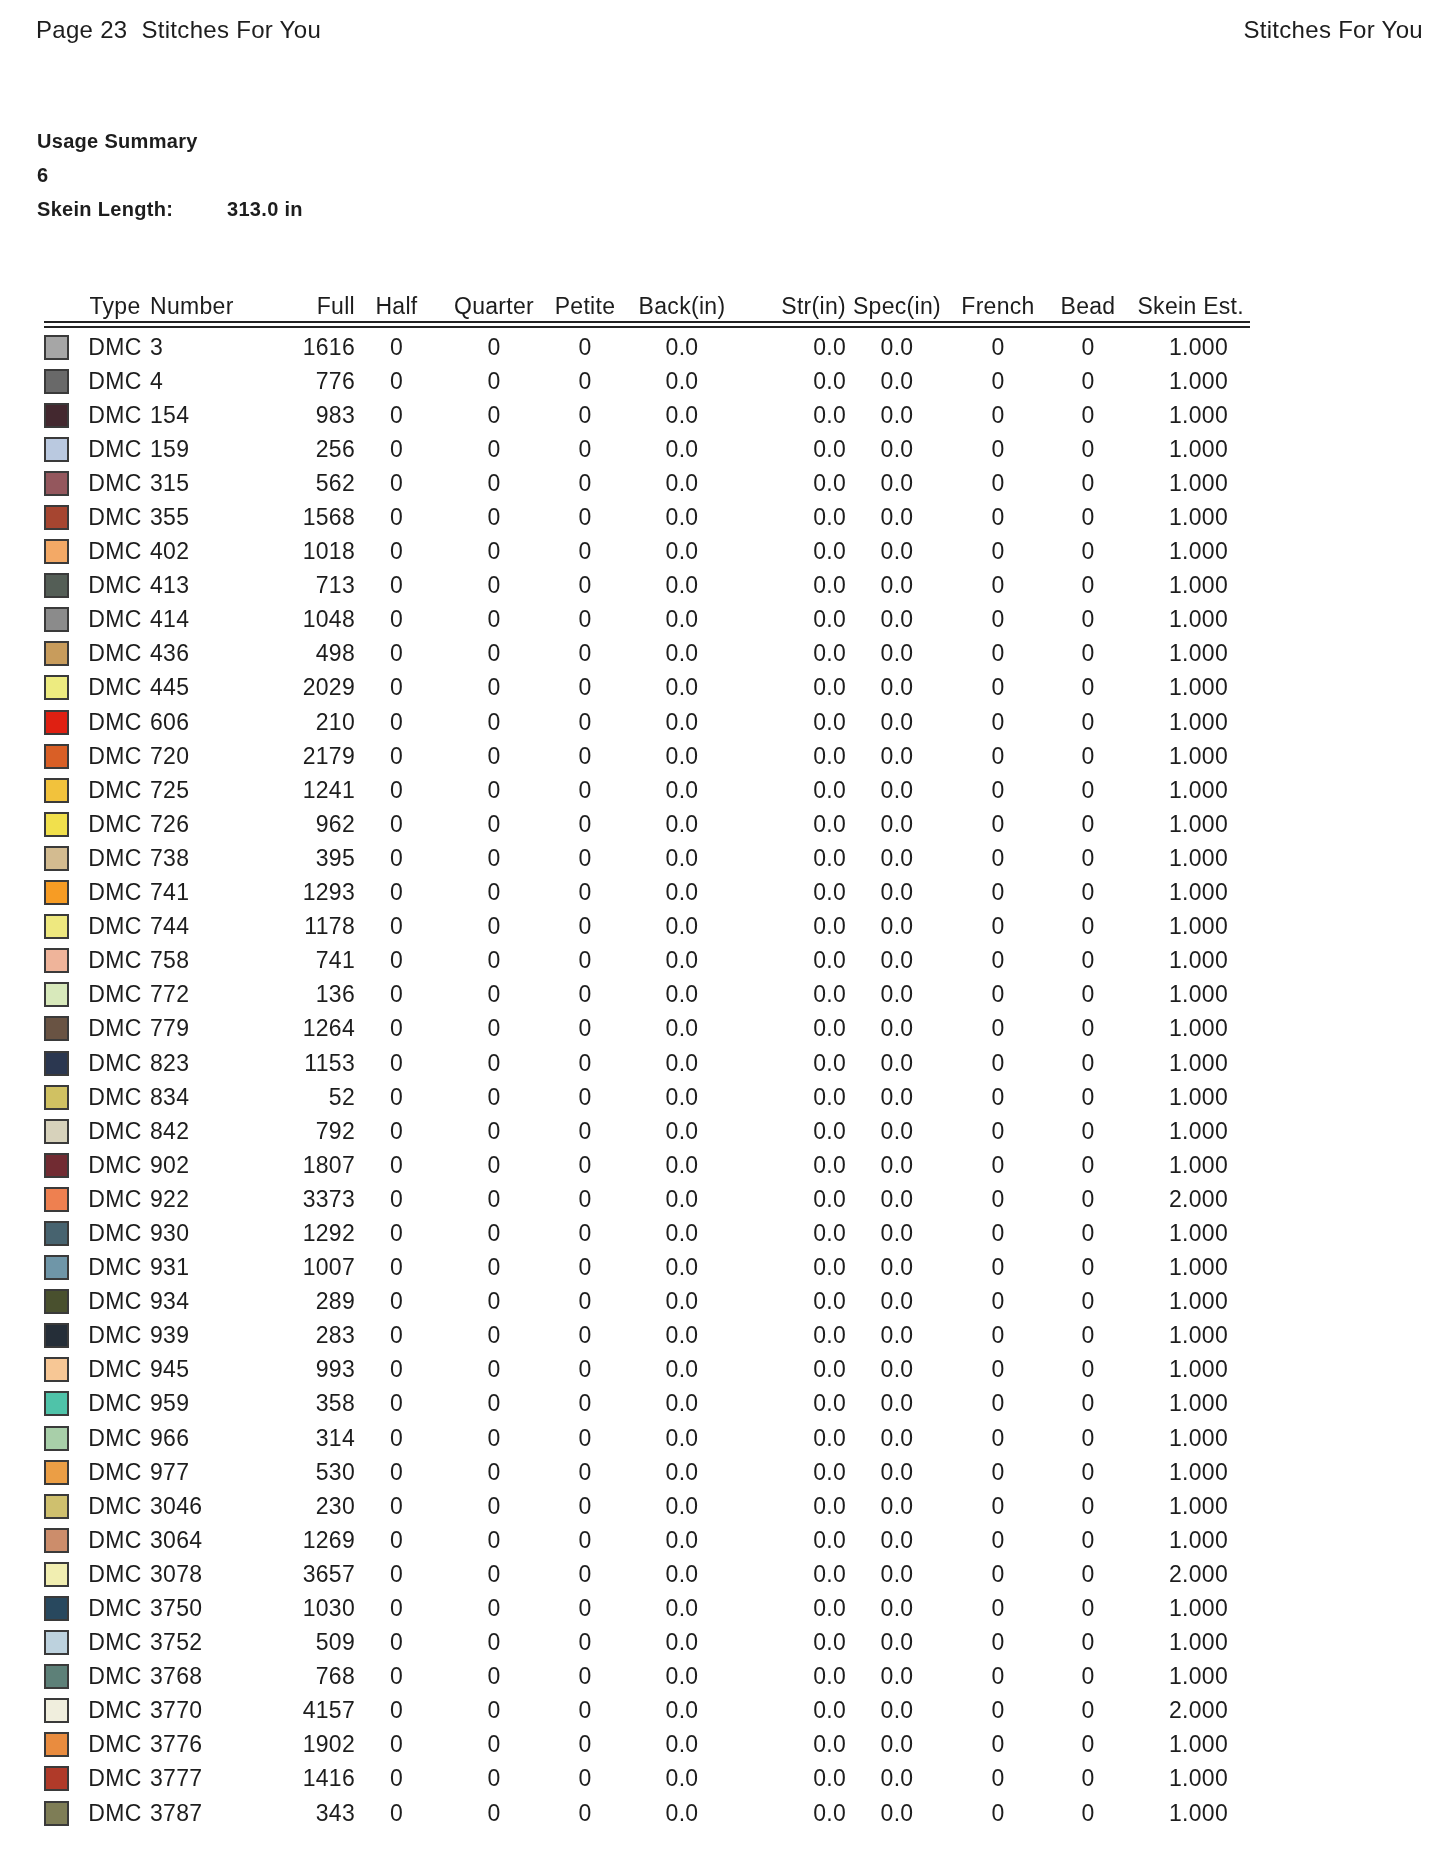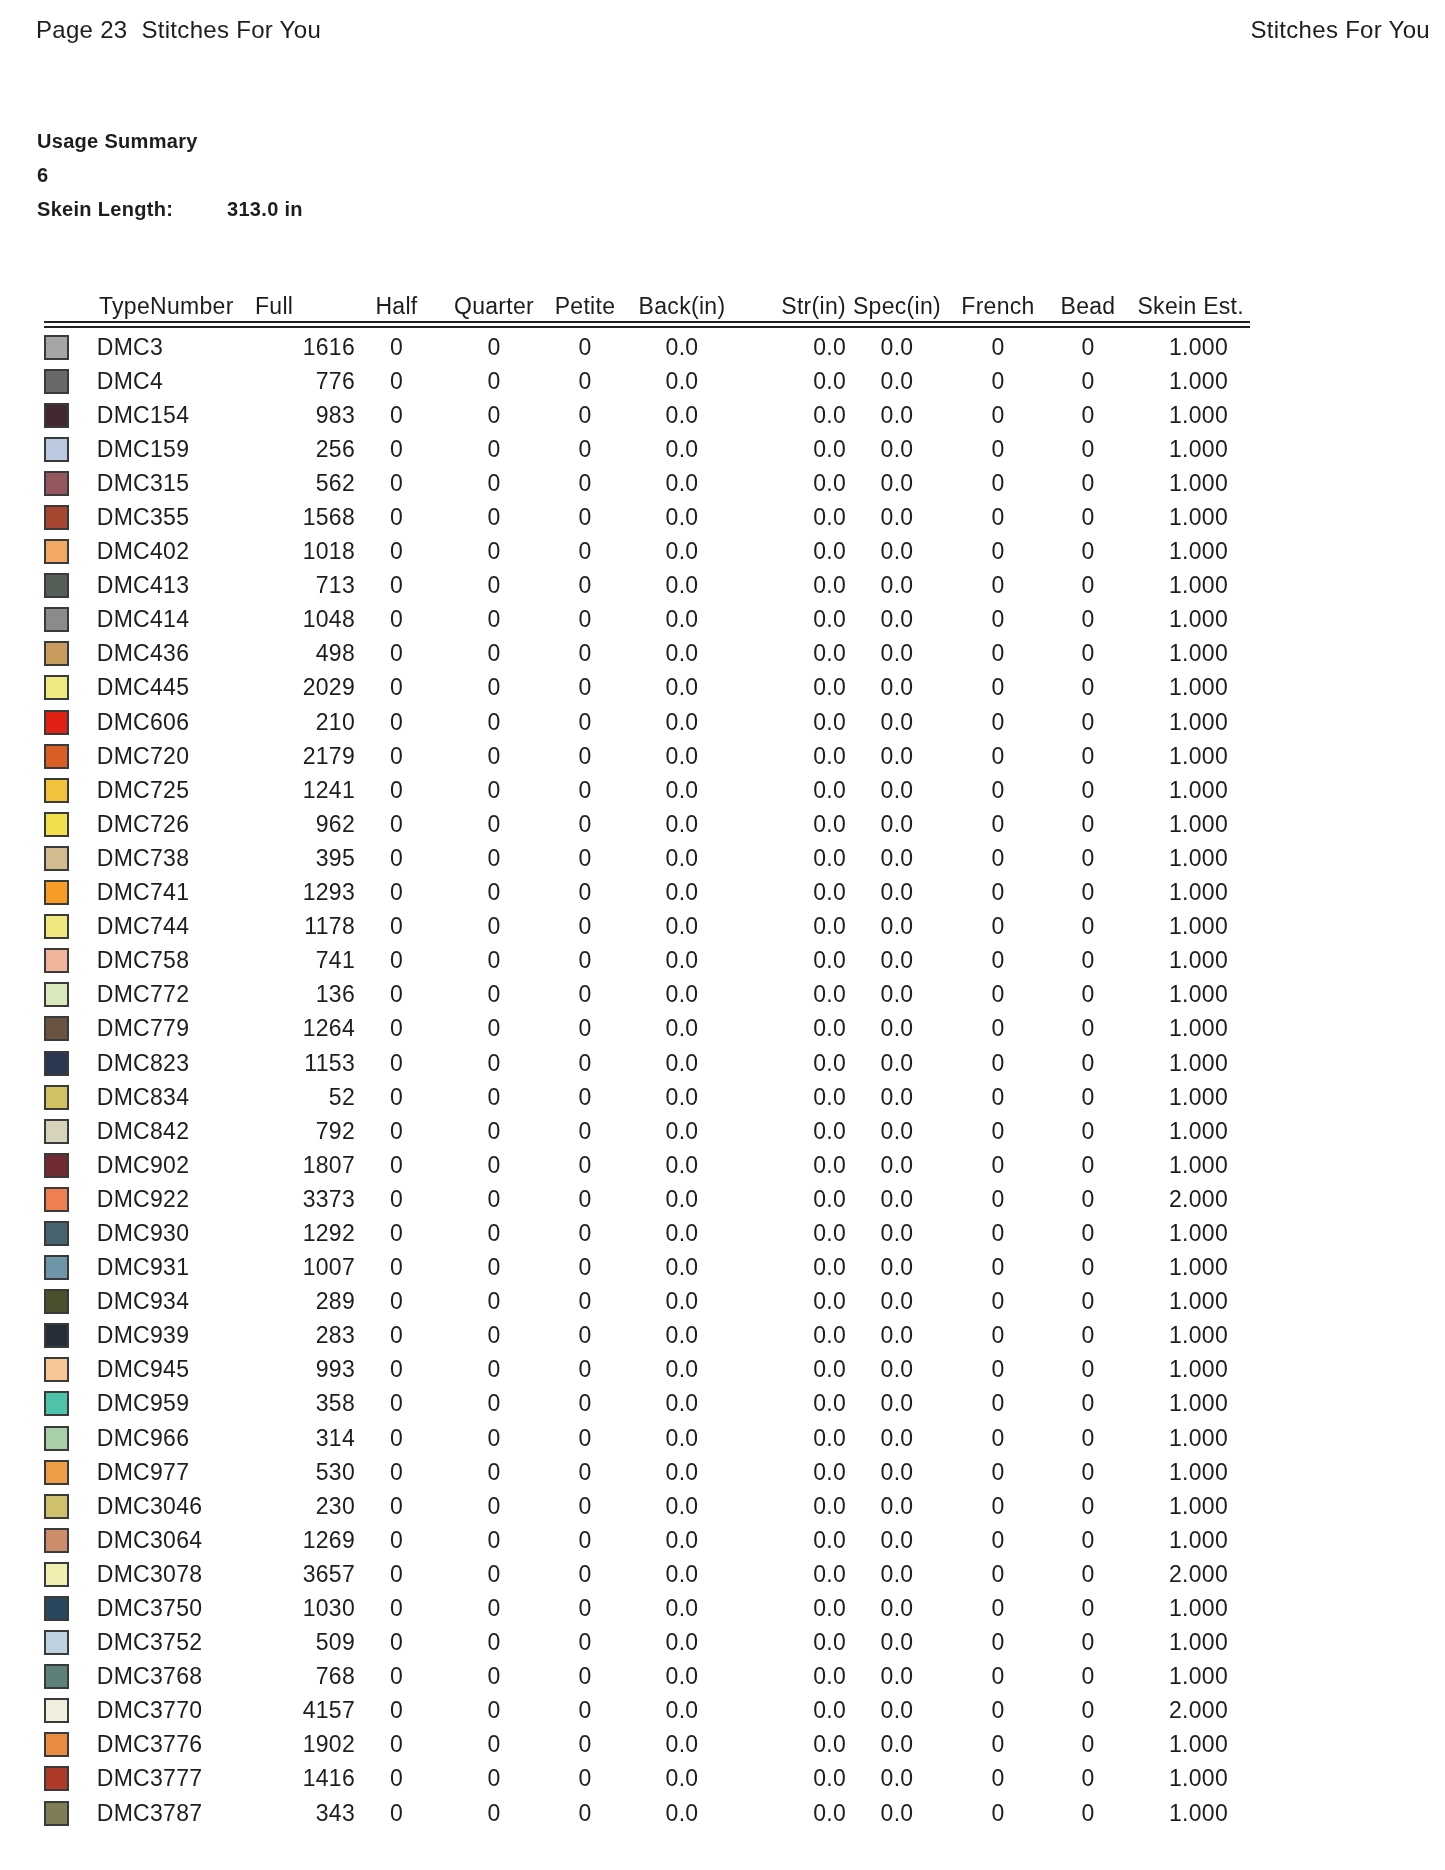--- a/index.html
+++ b/index.html
@@ -4,21 +4,21 @@
 <style>
   html,body{margin:0;padding:0;}
   body{
     width:1445px;height:1870px;background:#ffffff;
     font-family:"Liberation Sans", sans-serif;
     color:#1d1d1d;
   }
   .page{position:relative;width:1445px;height:1870px;background:#fff;overflow:hidden;}
 
   .top-header{
-    position:absolute;left:36px;right:15px;top:16px;
+    position:absolute;left:36px;right:22px;top:16px;
     display:flex;justify-content:space-between;
     font-size:24px;letter-spacing:0.3px;white-space:pre;
   }
 
   .summary{
     position:absolute;left:37px;top:124px;
     font-size:20px;font-weight:700;line-height:34px;letter-spacing:0.3px;
   }
   .sum-line{display:flex;}
   .sum-label{width:190px;}
@@ -27,34 +27,34 @@
   .table{position:absolute;left:44px;top:292px;width:1206px;font-size:23px;letter-spacing:0.3px;}
   .trow{display:flex;align-items:center;height:34.1px;}
   .thead{height:28px;font-weight:400;}
   .rule{
     height:3px;margin-top:1px;margin-bottom:2px;
     border-top:2px solid #222;border-bottom:2px solid #222;
   }
   .cell{box-sizing:border-box;}
 
   .col-swatch {width:36px;display:flex;align-items:center;}
-  .col-type   {width:70px;text-align:right;}
+  .col-type   {width:70px;text-align:center;}
   .col-number {width:105px;text-align:left;}
   .col-full   {width:100px;text-align:right;}
   .col-half   {width:83px;text-align:center;}
   .col-quarter{width:112px;text-align:center;}
   .col-petite {width:70px;text-align:center;}
   .col-back   {width:124px;text-align:center;}
   .col-str    {width:102px;text-align:right;}
   .col-spec   {width:102px;text-align:center;}
   .col-french {width:100px;text-align:center;}
   .col-bead   {width:80px;text-align:center;}
   .col-skein  {width:122px;text-align:right;padding-right:22px;}
 
-  .thead .col-full{text-align:left;}
+  .thead .col-full{text-align:right;}
   .thead .col-skein{padding-right:6px;}
 
   .swatch{
     display:inline-block;width:25px;height:25px;
     border:2px solid #3a3a3a;box-sizing:border-box;
   }
 </style>
 </head>
 <body>
 

